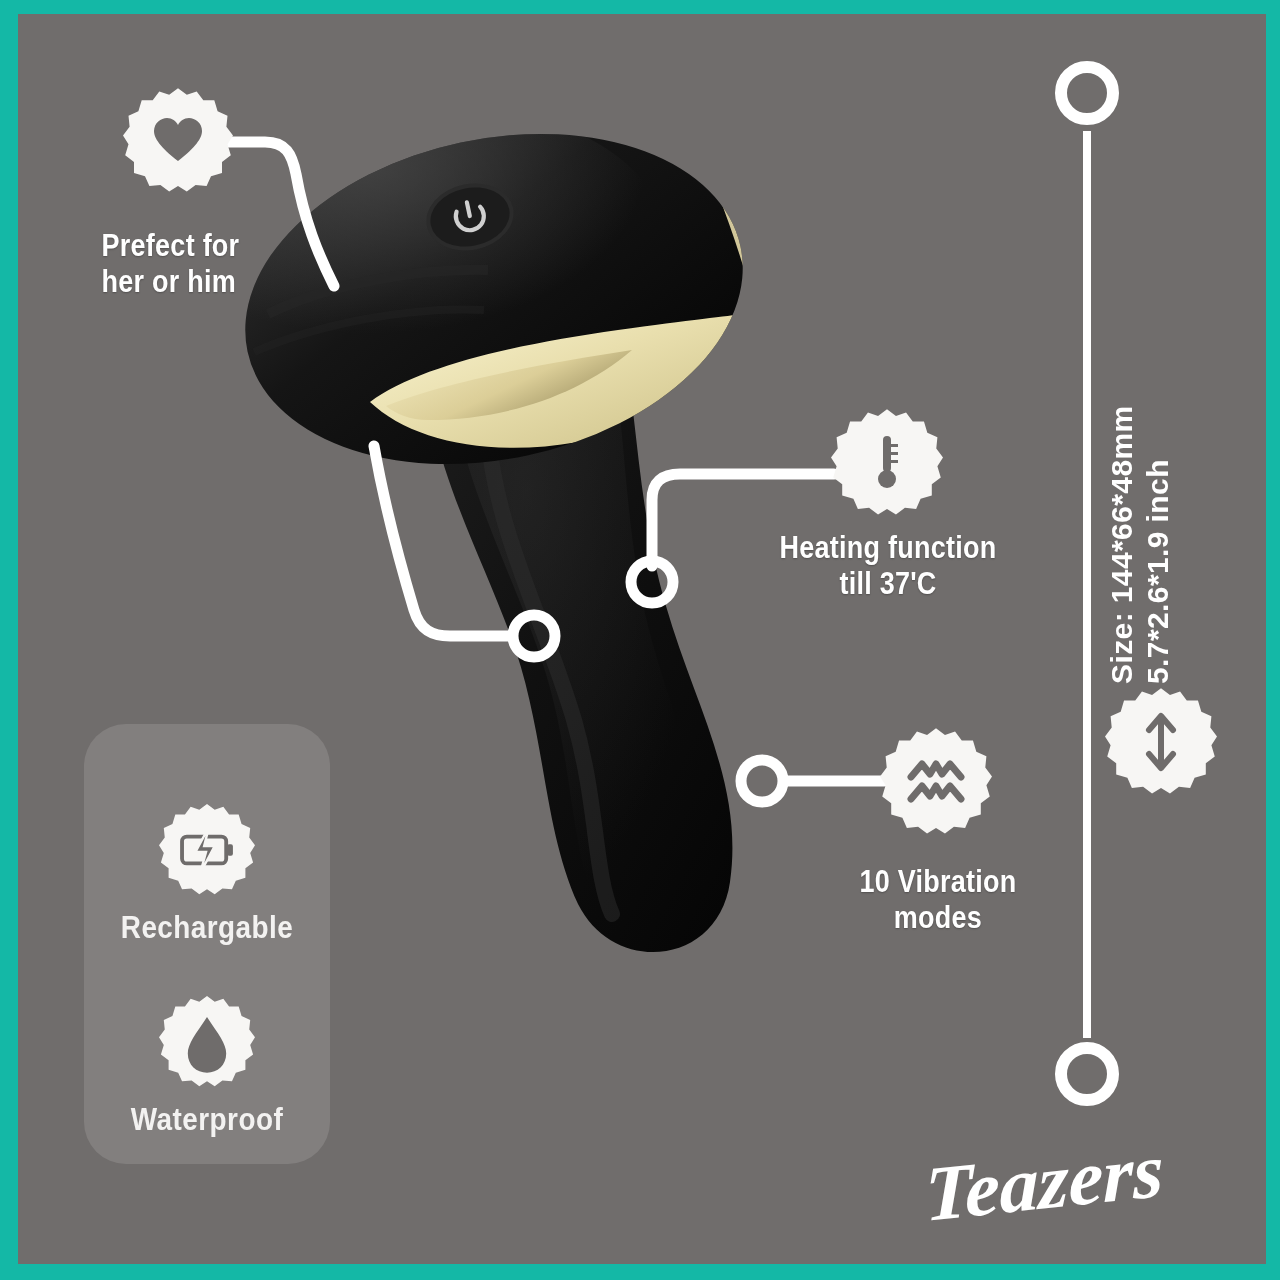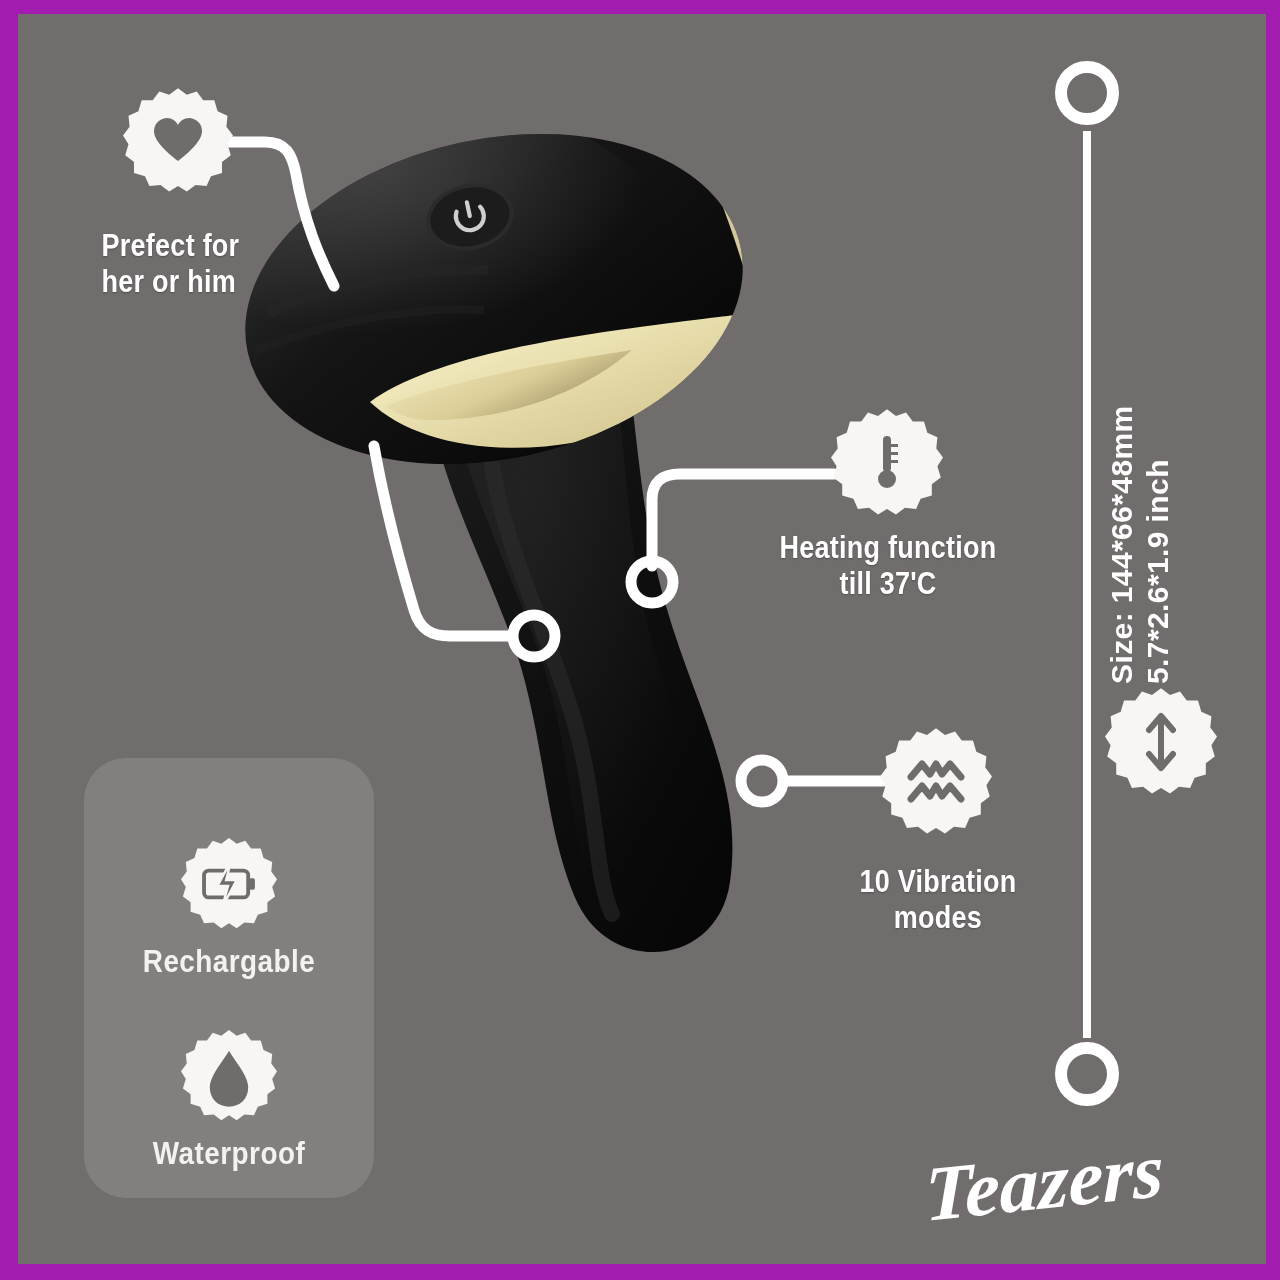--- a/index.html
+++ b/index.html
@@ -4,21 +4,21 @@
 <style>
   html, body {
     margin: 0;
     padding: 0;
     background: #ffffff;
   }
   #stage {
     position: relative;
     width: 1280px;
     height: 1280px;
-    background: #a21caf;
+    background: #14b8a6;
     overflow: hidden;
     font-family: "Liberation Sans", sans-serif;
   }
   #canvas {
     position: absolute;
     left: 18px;
     top: 14px;
     width: 1248px;
     height: 1250px;
     background: #706d6c;
@@ -76,25 +76,24 @@
     left: 0; top: 0;
     width: 1248px; height: 1250px;
     pointer-events: none;
   }
 
   
   #feature-panel {
     position: absolute;
     left: 66px;
     top: 710px;
-    width: 290px;
+    width: 246px;
     height: 440px;
     background: #827f7e;
     border-radius: 42px;
-    margin-top: 34px;
   }
   .panel-item {
     position: absolute;
     width: 100%;
     text-align: center;
   }
   .panel-item .pi-label {
     display: block;
     margin-top: 12px;
     color: #f3f2f1;

